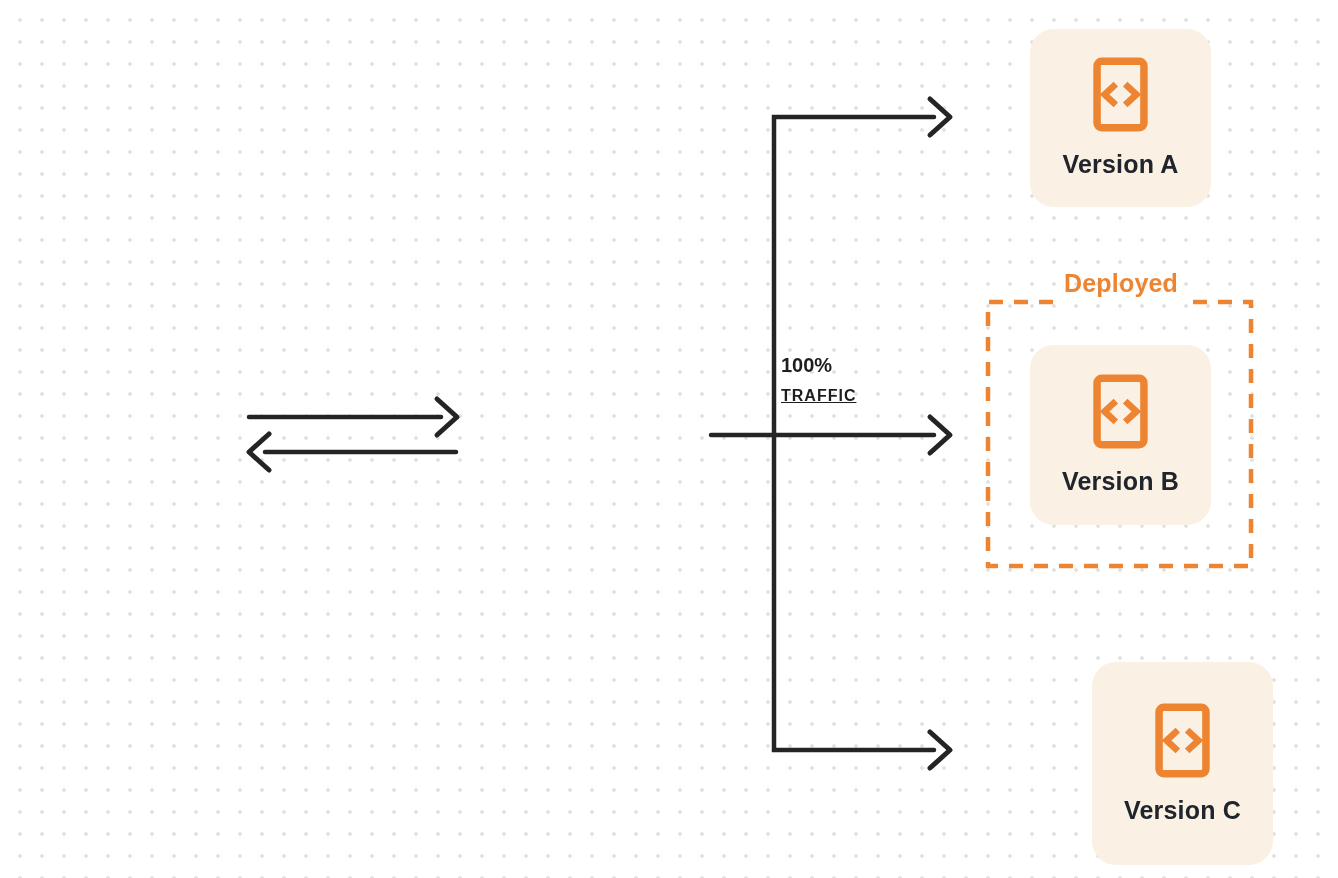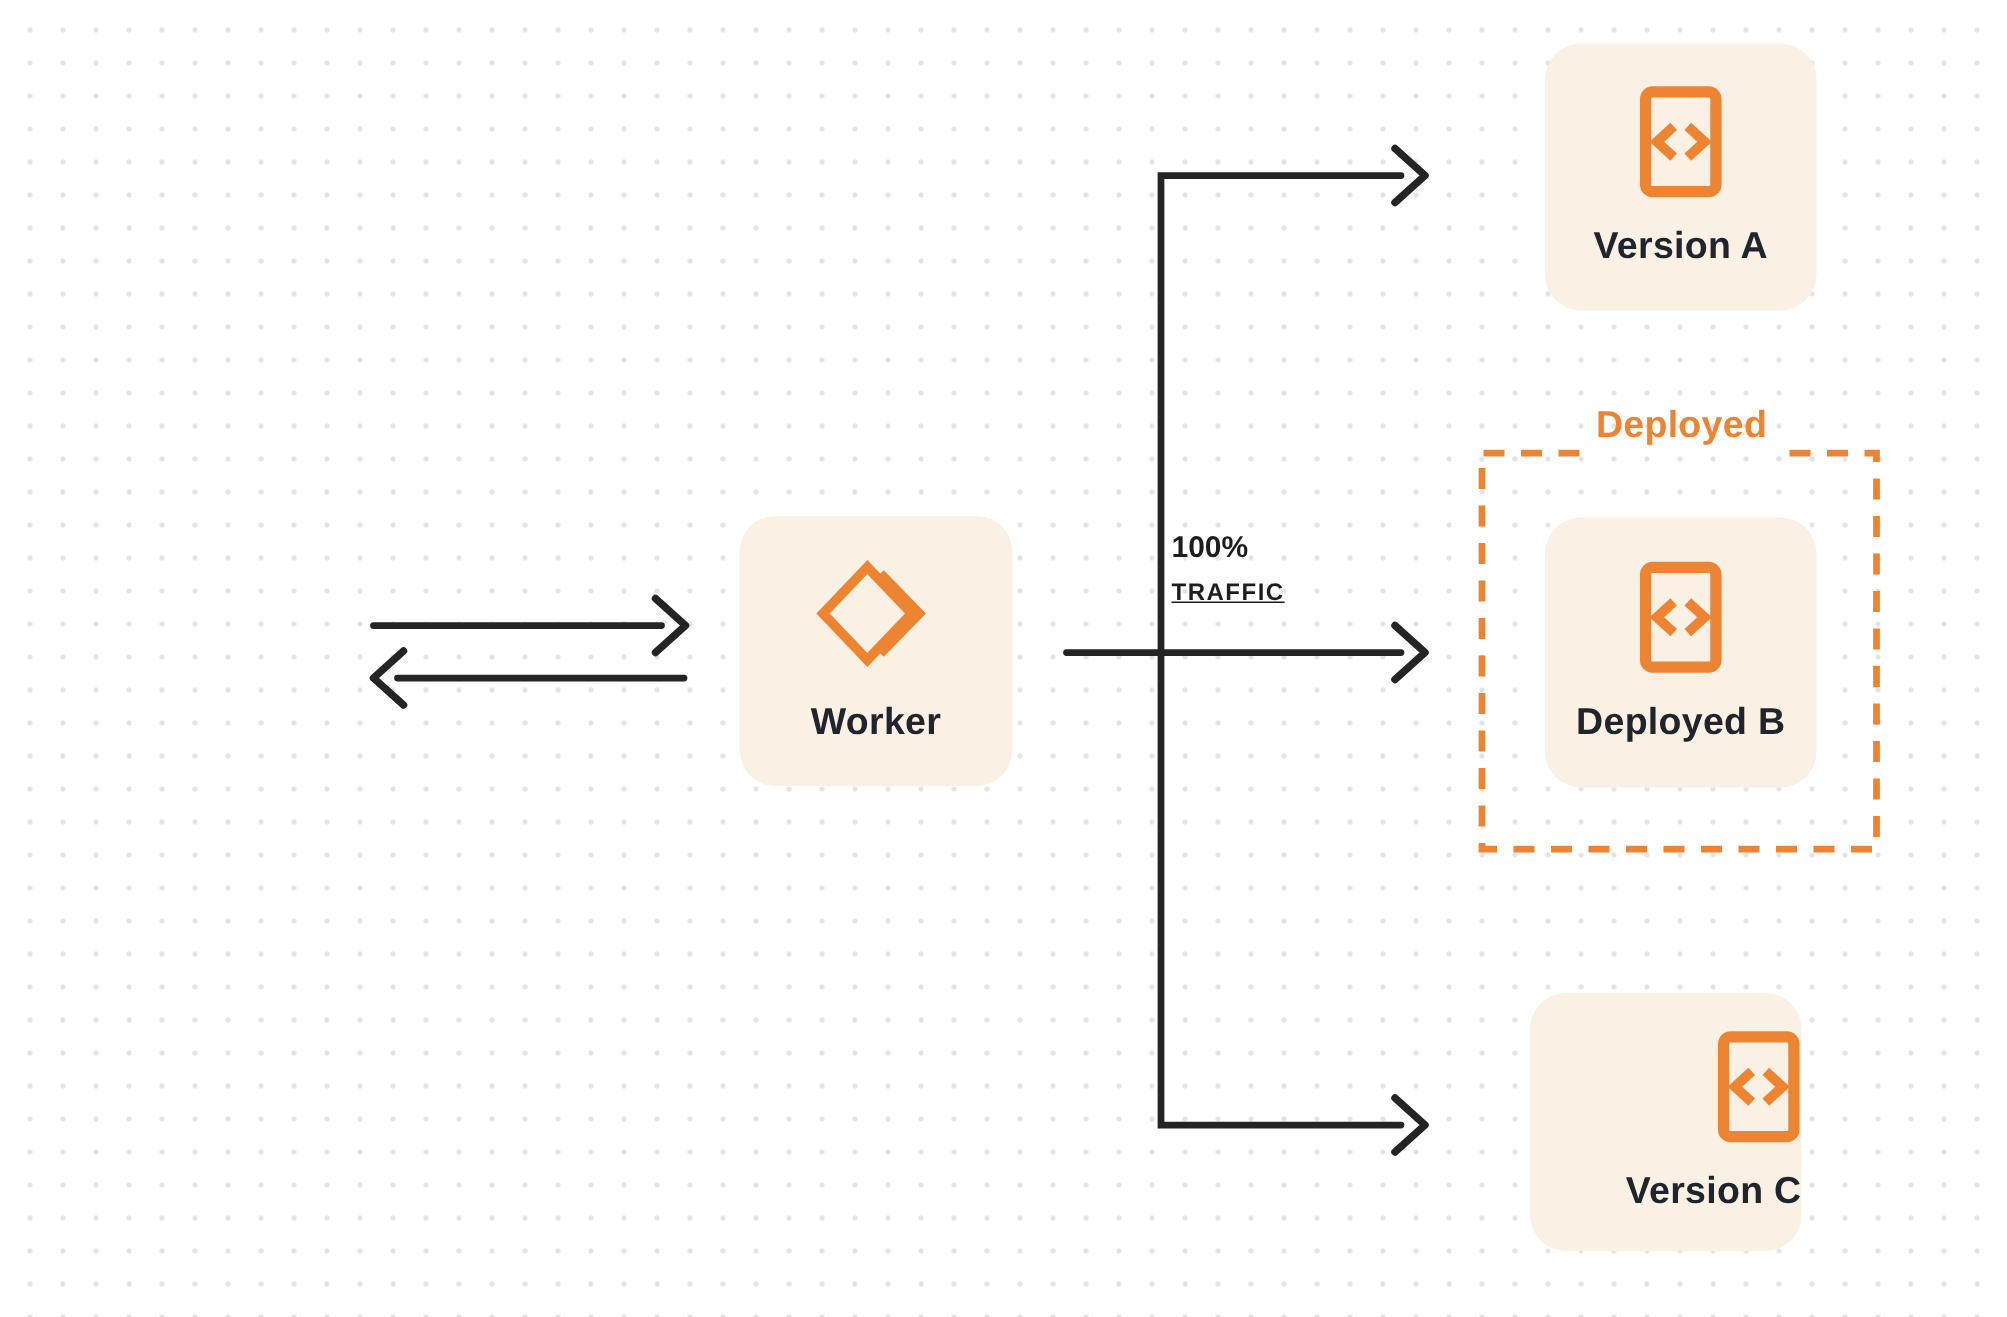--- a/index.html
+++ b/index.html
@@ -44,21 +44,21 @@
     background: #f5f6f8;
   }
   .node-cream { background: #faf0e3; }
   .node-worker {
     left: 493px; top: 344px;
     width: 182px; height: 180px;
     gap: 22px;
   }
   .node-version-a { left: 1030px; top: 29px;  width: 181px; height: 178px; gap: 18px; }
   .node-version-b { left: 1030px; top: 345px; width: 181px; height: 180px; gap: 18px; }
-  .node-version-c { left: 1020px; top: 662px; width: 181px; height: 172px; gap: 18px; align-items: flex-end; }
+  .node-version-c { left: 1092px; top: 662px; width: 181px; height: 203px; gap: 18px; }
   .icon-wrap { display: flex; align-items: center; justify-content: center; }
 
   .traffic-label {
     position: absolute;
     left: 781px; top: 350px;
     width: 160px;
     color: #1d1d1f;
     font-weight: 700;
   }
   .traffic-label .t1 { font-size: 20px; line-height: 30px; }
@@ -97,50 +97,41 @@
       <path d="M934 117 H774 V750 H934" stroke-width="4.5"></path>
       <path d="M930 99 L950 117 L930 135" stroke-width="5" stroke-linejoin="round"></path>
       <path d="M930 417 L950 435 L930 453" stroke-width="5" stroke-linejoin="round"></path>
       <path d="M930 732 L950 750 L930 768" stroke-width="5" stroke-linejoin="round"></path>
     </g>
 
     <path d="M1053 302 H988 V566 H1251 V302 H1188" stroke="#ED8432" stroke-width="4.5" fill="none" stroke-dasharray="14 11" stroke-linecap="butt"></path>
   </svg>
 
 
-  <div class="node node-cream node-worker">
-    <span class="icon-wrap">
-      <svg width="80" height="72" viewBox="0 0 110 100" fill="none">
-        <path d="M47 7 L6 50 L47 93 L88 50 Z" stroke="#ED8432" stroke-width="9" stroke-linejoin="miter"></path>
-        <path d="M59 13 L95 50 L59 87" stroke="#ED8432" stroke-width="9" stroke-linecap="butt"></path>
-      </svg>
-    </span>
-    <span class="label">Worker</span>
-  </div>
 
   <div class="node node-cream node-version-a">
     <span class="icon-wrap">
       <svg width="57" height="75" viewBox="0 0 60 80" fill="none">
         <rect x="5" y="4.5" width="50" height="71" rx="5" stroke="#ED8432" stroke-width="8"></rect>
         <path d="M25 29 L13 40 L25 51" stroke="#ED8432" stroke-width="7" stroke-linejoin="miter"></path>
         <path d="M35 29 L47 40 L35 51" stroke="#ED8432" stroke-width="7" stroke-linejoin="miter"></path>
       </svg>
     </span>
     <span class="label">Version A</span>
   </div>
 
   <div class="node node-cream node-version-b">
     <span class="icon-wrap">
       <svg width="57" height="75" viewBox="0 0 60 80" fill="none">
         <rect x="5" y="4.5" width="50" height="71" rx="5" stroke="#ED8432" stroke-width="8"></rect>
         <path d="M25 29 L13 40 L25 51" stroke="#ED8432" stroke-width="7" stroke-linejoin="miter"></path>
         <path d="M35 29 L47 40 L35 51" stroke="#ED8432" stroke-width="7" stroke-linejoin="miter"></path>
       </svg>
     </span>
-    <span class="label">Deployed B</span>
+    <span class="label">Version B</span>
   </div>
 
   <div class="node node-cream node-version-c">
     <span class="icon-wrap">
       <svg width="57" height="75" viewBox="0 0 60 80" fill="none">
         <rect x="5" y="4.5" width="50" height="71" rx="5" stroke="#ED8432" stroke-width="8"></rect>
         <path d="M25 29 L13 40 L25 51" stroke="#ED8432" stroke-width="7" stroke-linejoin="miter"></path>
         <path d="M35 29 L47 40 L35 51" stroke="#ED8432" stroke-width="7" stroke-linejoin="miter"></path>
       </svg>
     </span>

